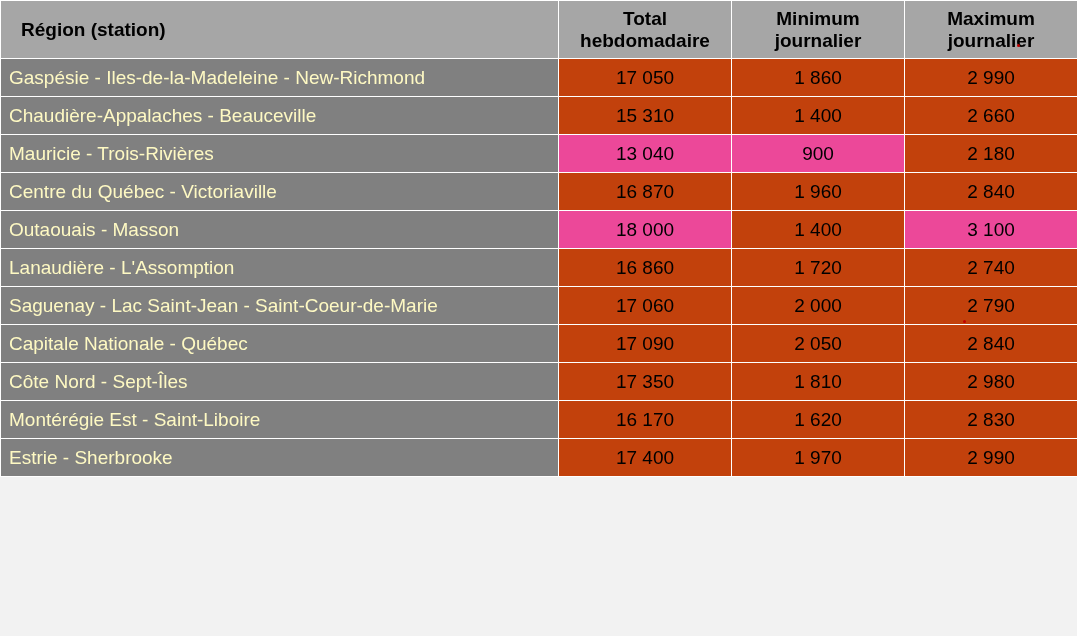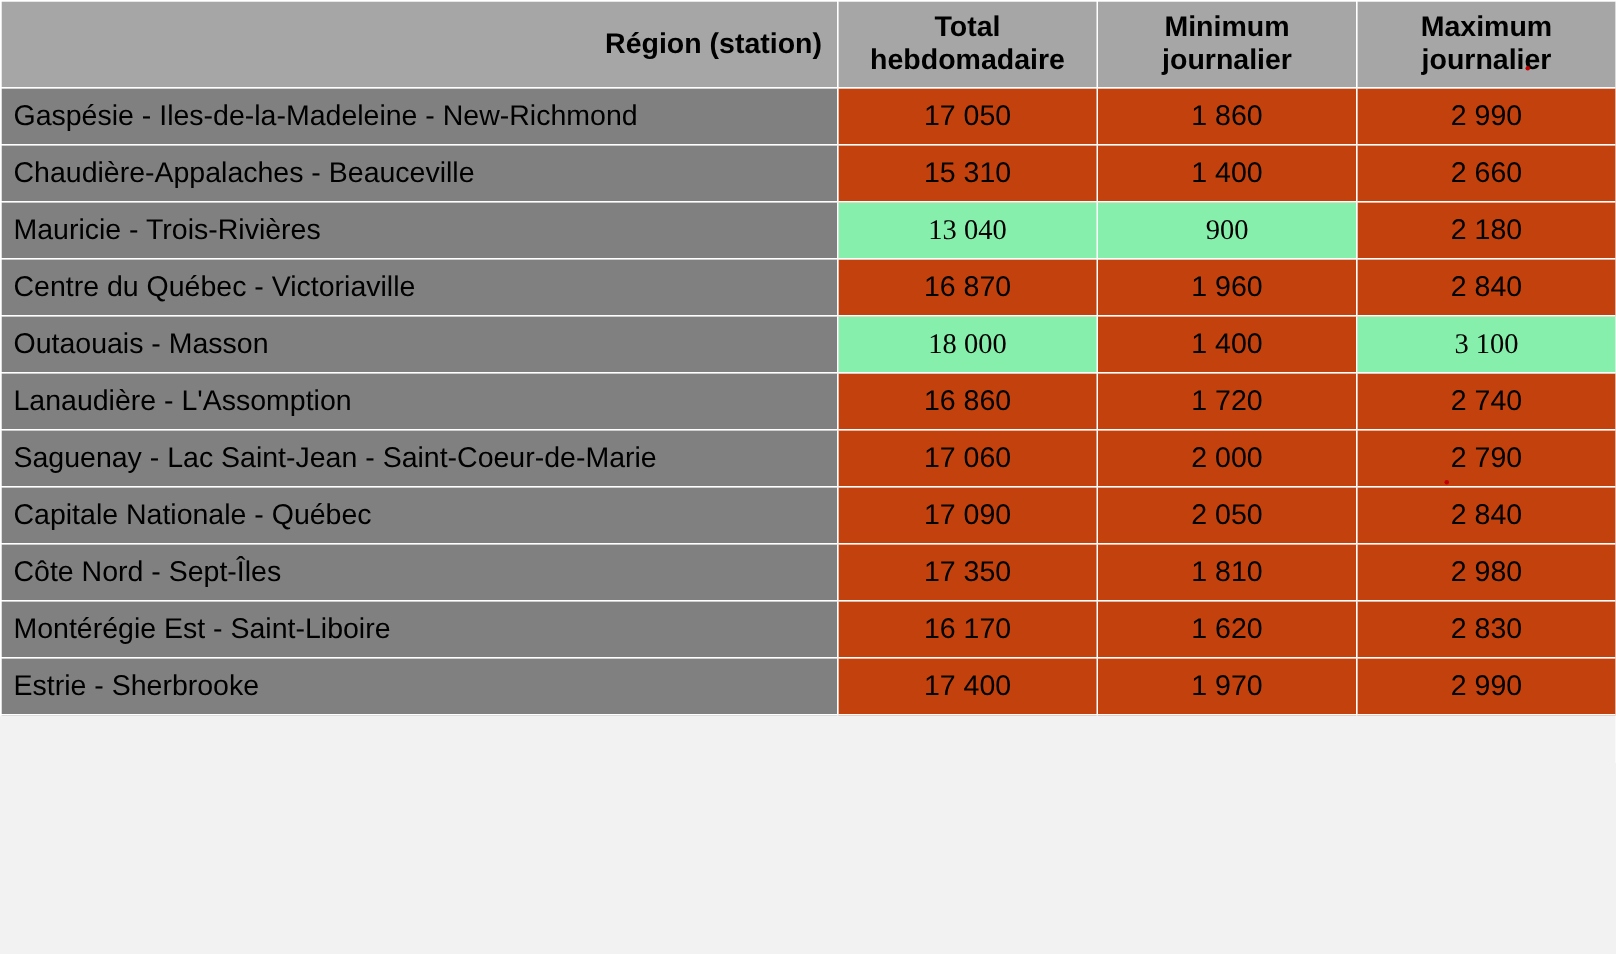--- a/index.html
+++ b/index.html
@@ -34,51 +34,50 @@
     color: #000000;
     font-size: 19px;
     font-weight: bold;
     padding: 6px 10px;
     border: 1px solid #ffffff;
     height: 58px;
     box-sizing: border-box;
     line-height: 1.12;
   }
   thead th.h-region {
-    text-align: right;
+    text-align: left;
     vertical-align: middle;
-    padding-left: 0;
+    padding-left: 20px;
   }
   thead th.h-num {
     vertical-align: middle;
     margin-left: 44px;
   }
   tbody td {
     font-size: 19px;
     color: #000000;
     border: 1px solid #ffffff;
     height: 38px;
     box-sizing: border-box;
     padding: 2px 10px;
     line-height: 1.05;
   }
   tbody td.region {
     background: #808080;
-    color: #000000;
+    color: #fef9c3;
     text-align: left;
     padding-left: 8px;
   }
   tbody td.num {
     background: #c2410c;
     color: #000000;
     text-align: center;
   }
   tbody td.num.hl {
-    background: #86efac;
-    font-family: Liberation Serif, serif;
+    background: #ec4899;
   }
   
   .artifact {
     position: absolute;
     width: 3px;
     height: 3px;
     background: #c00000;
     border-radius: 50%;
     pointer-events: none;
   }

